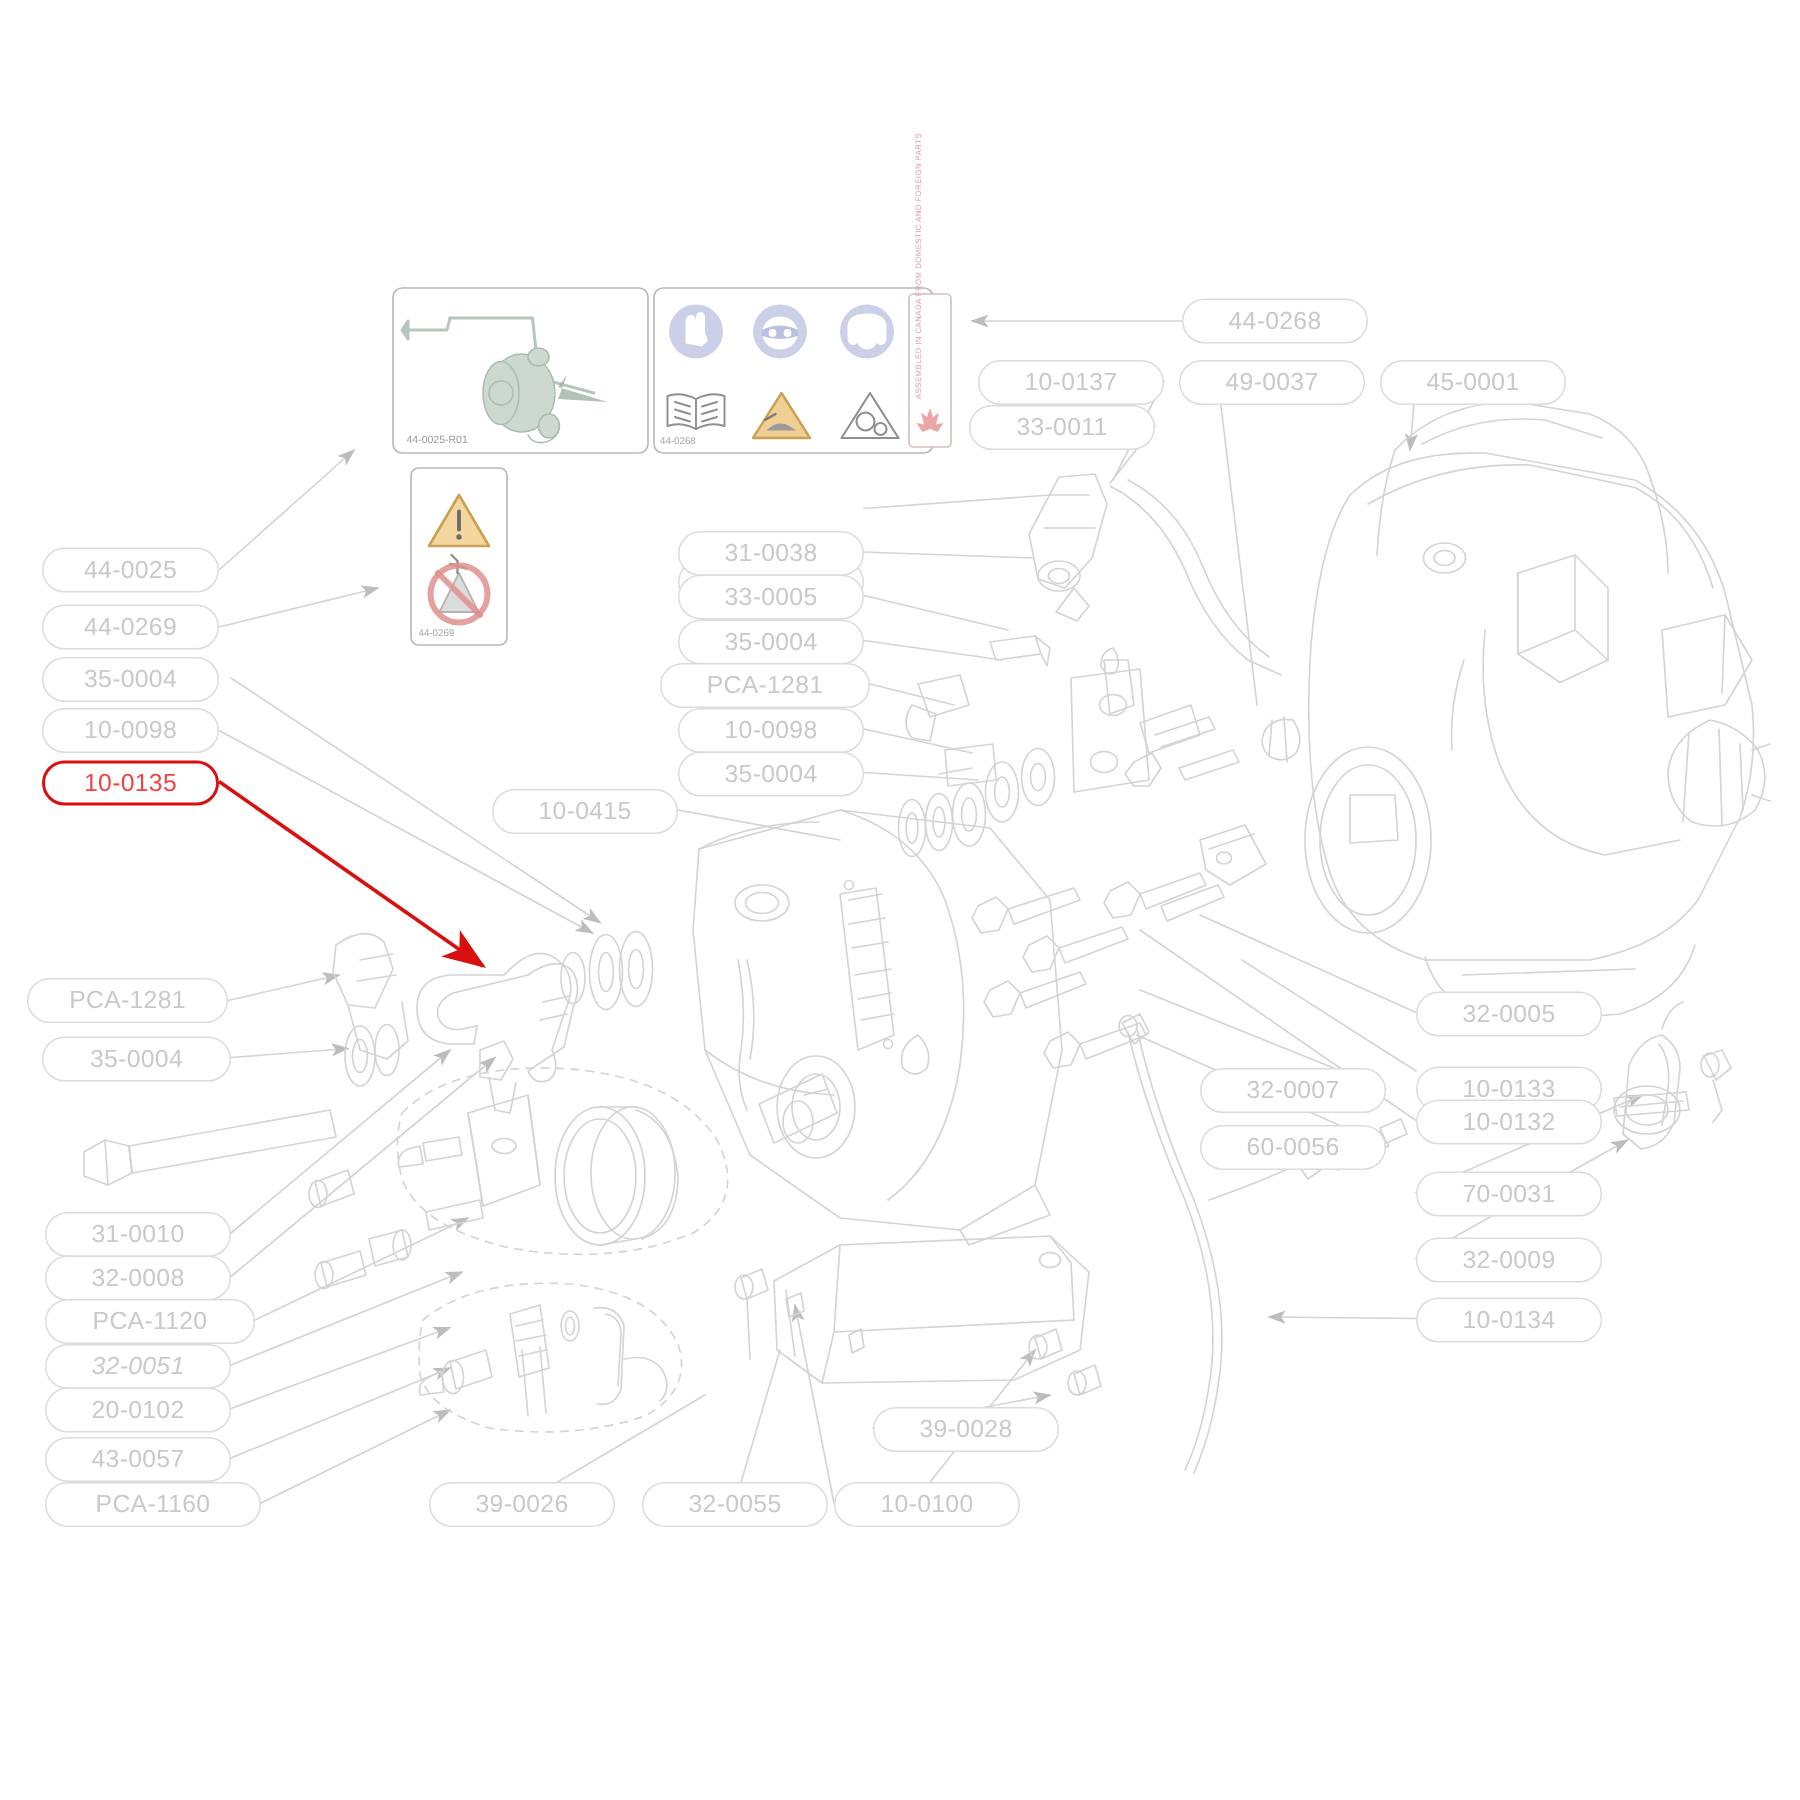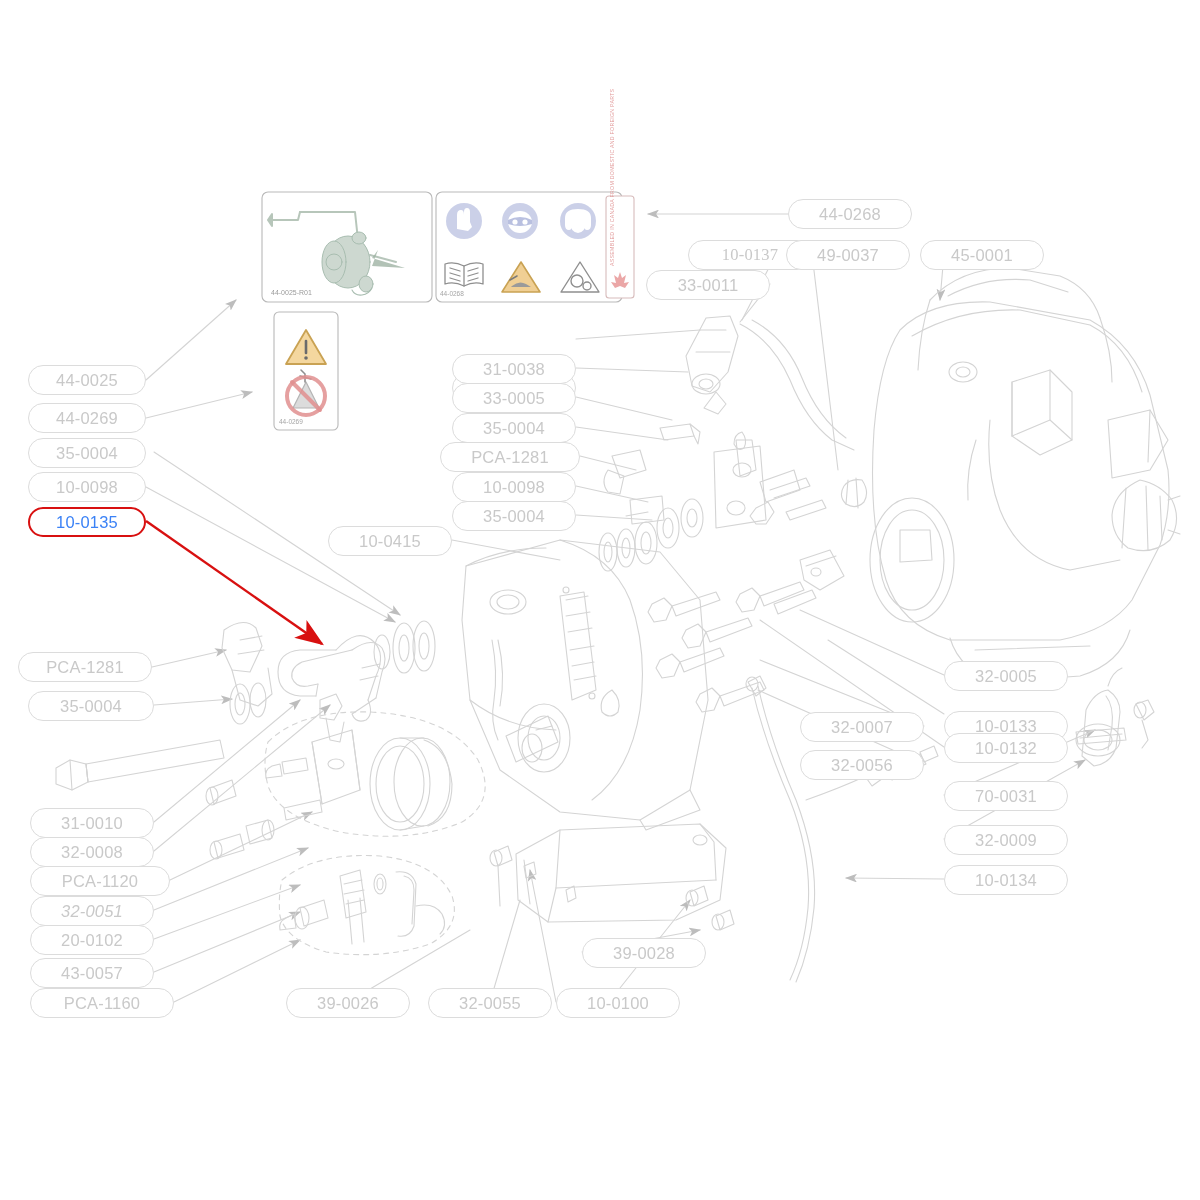--- a/index.html
+++ b/index.html
@@ -38,21 +38,21 @@
     color: #c9c9c9;
     font-family: "Liberation Sans", sans-serif;
     font-size: 16.5px;
     letter-spacing: 0.2px;
     white-space: nowrap;
     height: 30px;
   }
   .pill.highlight {
     border-color: #d81010;
     border-width: 2.2px;
-    color: #3b82f6;
+    color: #ef4444;
     z-index: 40;
   }
 </style>
 </head>
 <body>
 
 <div id="stage">
 
   <svg id="art" viewBox="0 0 1200 1200" xmlns="http://www.w3.org/2000/svg">
     <defs>
@@ -445,32 +445,32 @@
       <div class="pill" style="left: 30px; top: 958px; width: 124px;">43-0057</div>
       <div class="pill" style="left: 30px; top: 988px; width: 144px;">PCA-1160</div>
       <div class="pill" style="left: 452px; top: 325px; width: 124px; margin-top: 48px;">44-0002</div>
       <div class="pill" style="left: 452px; top: 354px; width: 124px;">31-0038</div>
       <div class="pill" style="left: 452px; top: 383px; width: 124px;">33-0005</div>
       <div class="pill" style="left: 452px; top: 413px; width: 124px;">35-0004</div>
       <div class="pill" style="left: 440px; top: 442px; width: 140px;">PCA-1281</div>
       <div class="pill" style="left: 452px; top: 472px; width: 124px;">10-0098</div>
       <div class="pill" style="left: 452px; top: 501px; width: 124px;">35-0004</div>
       <div class="pill" style="left: 328px; top: 526px; width: 124px;">10-0415</div>
-      <div class="pill" style="left: 688px; top: 240px; width: 124px; font-family: Liberation Serif, serif;">10-0137</div>
+      <div class="pill" style="left: 652px; top: 240px; width: 124px;">10-0137</div>
       <div class="pill" style="left: 646px; top: 270px; width: 124px;">33-0011</div>
       <div class="pill" style="left: 788px; top: 199px; width: 124px;">44-0268</div>
       <div class="pill" style="left: 786px; top: 240px; width: 124px;">49-0037</div>
       <div class="pill" style="left: 920px; top: 240px; width: 124px;">45-0001</div>
       <div class="pill" style="left: 944px; top: 661px; width: 124px;">32-0005</div>
       <div class="pill" style="left: 944px; top: 700px; width: 124px; margin-top: 11px;">10-0133</div>
       <div class="pill" style="left: 944px; top: 733px; width: 124px;">10-0132</div>
       <div class="pill" style="left: 944px; top: 781px; width: 124px;">70-0031</div>
       <div class="pill" style="left: 944px; top: 825px; width: 124px;">32-0009</div>
       <div class="pill" style="left: 944px; top: 865px; width: 124px;">10-0134</div>
       <div class="pill" style="left: 800px; top: 712px; width: 124px;">32-0007</div>
-      <div class="pill" style="left: 800px; top: 750px; width: 124px;">32-0056</div>
+      <div class="pill" style="left: 800px; top: 750px; width: 124px;">60-0056</div>
       <div class="pill" style="left: 582px; top: 938px; width: 124px;">39-0028</div>
       <div class="pill" style="left: 286px; top: 988px; width: 124px;">39-0026</div>
       <div class="pill" style="left: 428px; top: 988px; width: 124px;">32-0055</div>
       <div class="pill" style="left: 556px; top: 988px; width: 124px;">10-0100</div>
     </div>
 
 </div>
 
 </body></html>

